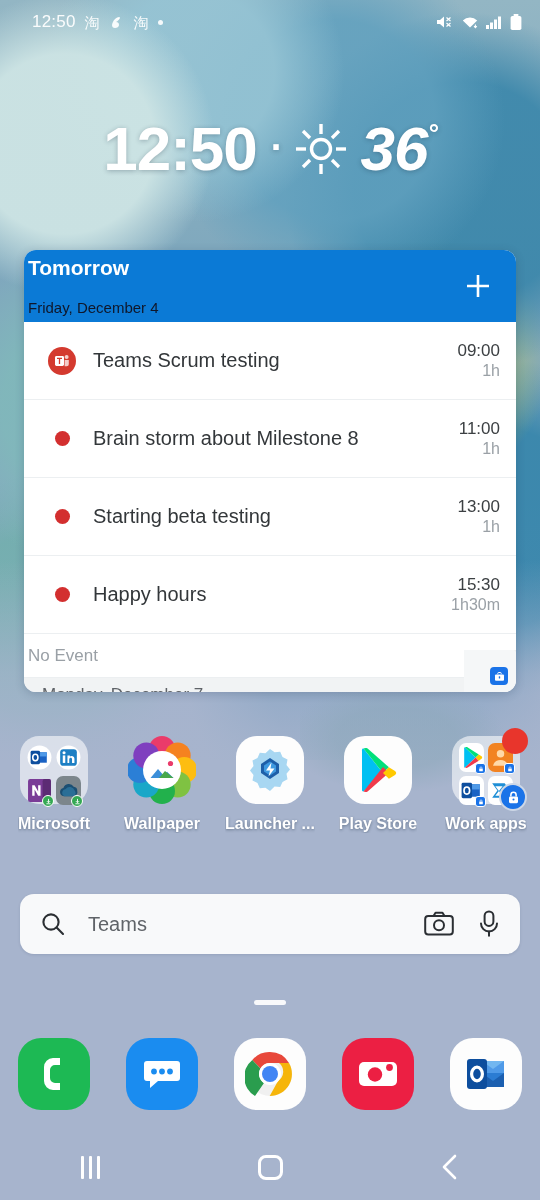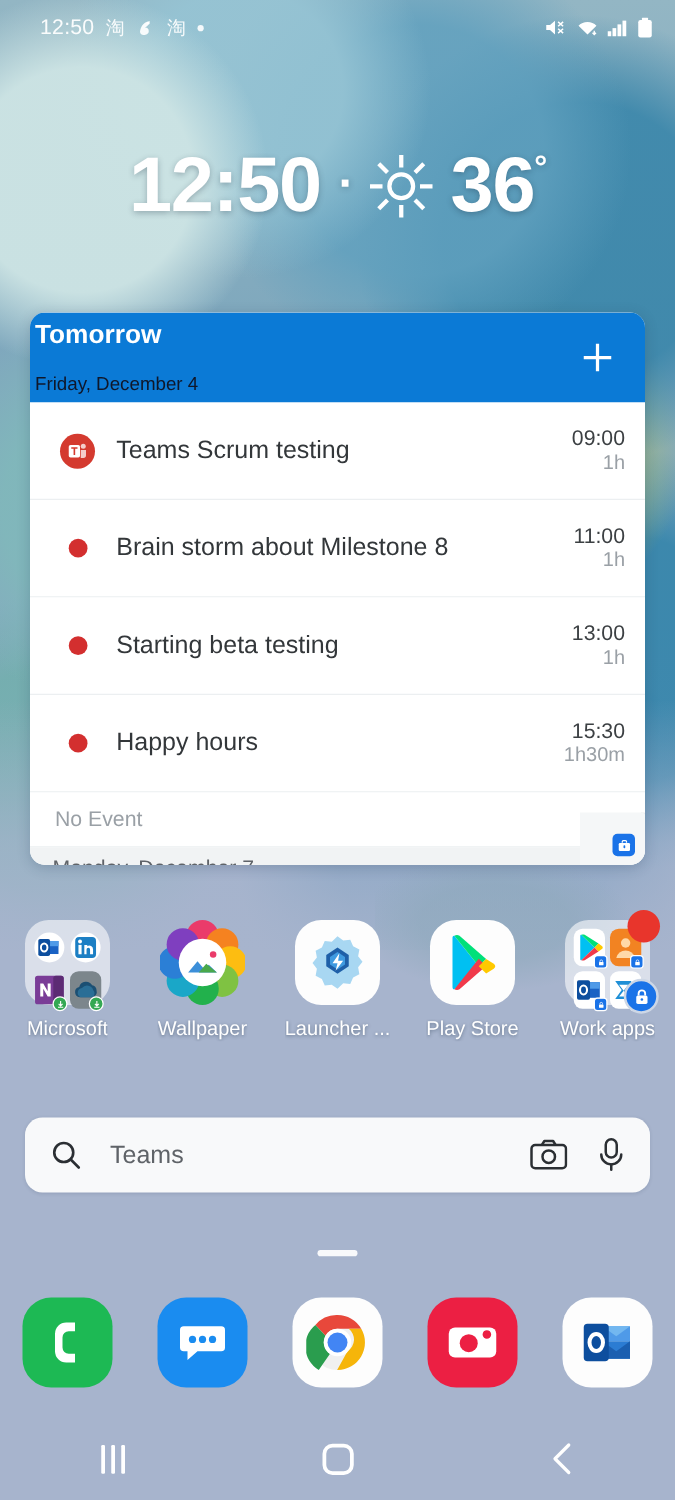--- a/index.html
+++ b/index.html
@@ -59,21 +59,21 @@
     position:absolute; left:0; top:118px; width:540px;
     text-align:center; color:#fff;
     text-shadow:0 1px 5px rgba(20,40,60,.30);
   }
   #clock-row {
     display:flex; align-items:center; justify-content:center; gap:14px;
     font-size:62px; font-weight:bold; line-height:1; letter-spacing:-1px;
   }
   #clock-sep { font-size:38px; line-height:1; position:relative; top:-2px; }
   #sun-icon { display:block; margin:0 -2px; }
-  #temp-wrap { display:flex; align-items:flex-start; }
+  #temp-wrap { display:flex; align-items:flex-start;font-style:italic; }
   #temp-deg { font-size:26px; font-weight:bold; line-height:1; margin-top:2px; }
   #clock-sub {
     margin-top:12px; font-size:19px; font-weight:bold; letter-spacing:.1px;
   }
 
   
   #cal-widget {
     position:absolute; left:24px; top:250px; width:492px; height:442px;
     border-radius:12px; overflow:hidden;
     box-shadow:0 2px 10px rgba(30,50,80,.22);
@@ -96,21 +96,21 @@
   .dot { width:15px; height:15px; border-radius:50%; background:#d32f2f; }
   .teams-ico {
     width:28px; height:28px; border-radius:50%; background:#d43a2f;
     display:flex; align-items:center; justify-content:center;
   }
   .cal-name { flex:1; font-size:20px; color:#33373a; margin-left:11px; }
   .cal-times { text-align:right; line-height:1.25; flex:none; }
   .cal-time { font-size:17px; color:#3c4043; }
   .cal-dur { font-size:16px; color:#9aa0a6; }
   #cal-noevent {
-    height:44px; display:flex; align-items:center; padding:0 20px;
+    height:44px; display:flex; align-items:center; padding:0 4px;
     font-size:17px; color:#9aa0a6; background:#fff; border-bottom:1px solid #eceff1;
   }
   #cal-nextday {
     height:34px; display:flex; align-items:center; padding:0 18px;
     font-size:17px; color:#5f6368; background:#f1f3f4;
   }
   #cal-corner {
     position:absolute; right:0; bottom:0; width:52px; height:42px; overflow:hidden;
   }
   #cal-corner-fold {
@@ -128,20 +128,21 @@
   #app-grid {
     position:absolute; left:0; top:736px; width:540px;
     display:flex; justify-content:space-around; align-items:flex-start;
   }
   .app { width:105px; display:flex; flex-direction:column; align-items:center; }
   .app-icon-wrap { position:relative; width:68px; height:68px; }
   .app-label {
     margin-top:11px; font-size:16px; color:#fff; max-width:104px;
     white-space:nowrap; overflow:hidden; text-overflow:ellipsis; text-align:right;
     text-shadow:0 1px 3px rgba(20,40,60,.45);
+    font-weight:bold;
   }
   .folder {
     width:68px; height:68px; border-radius:19px;
     background:rgba(255,255,255,.58);
     display:grid; grid-template-columns:1fr 1fr; grid-template-rows:1fr 1fr;
     gap:4px; padding:7px;
   }
   .mini { position:relative; width:100%; height:100%; border-radius:7px; overflow:visible; }
   .squircle {
     width:68px; height:68px; border-radius:21px;

